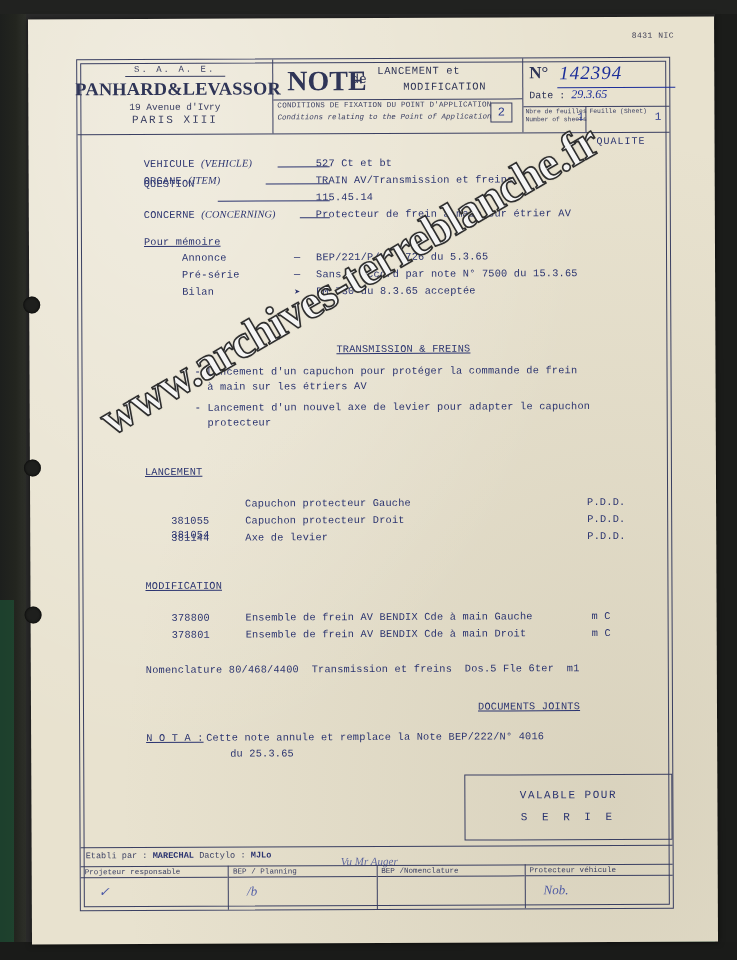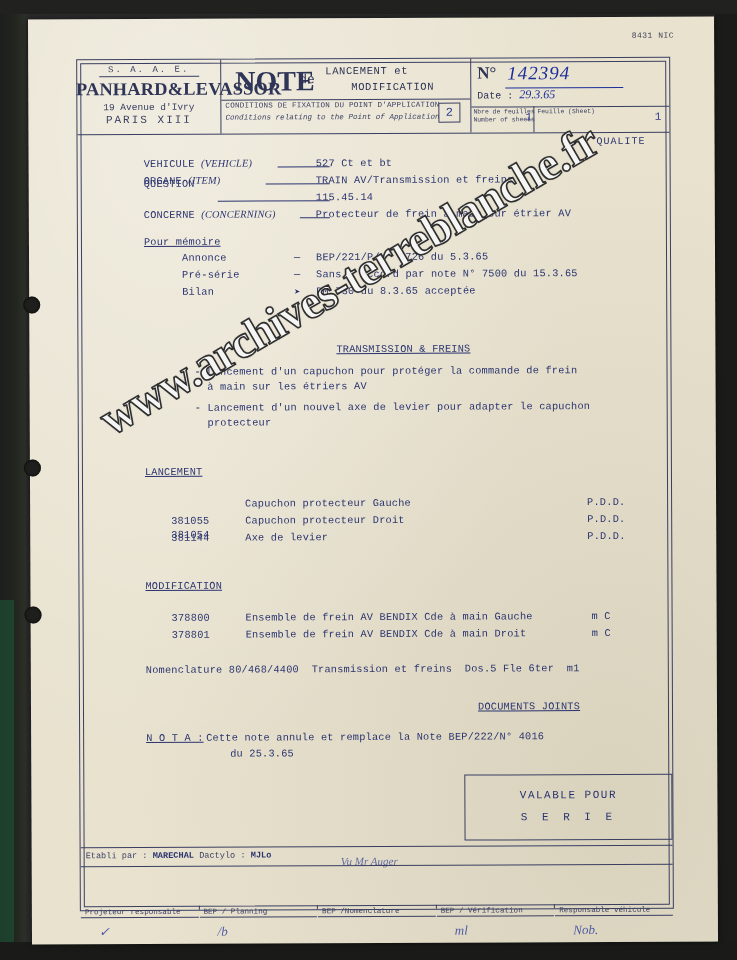--- a/index.html
+++ b/index.html
@@ -51,21 +51,21 @@
     border:1.6px solid #3a3f62;
   }
   .inner-line{position:absolute;left:52px;top:44px;width:584px;height:842px;border:0.8px solid #3a3f62;}
 
   
   .hdr{
     position:absolute;left:0;top:0;width:100%;height:74px;
     border-bottom:1.4px solid #3a3f62;
     display:flex;
   }
-  .hdr-left{width:144px;border-right:1.4px solid #3a3f62;text-align:center;padding-top:5px;box-sizing:border-box;}
+  .hdr-left{width:196px;border-right:1.4px solid #3a3f62;text-align:center;padding-top:5px;box-sizing:border-box;}
   .saae{font-size:9px;letter-spacing:2px;color:#3a3f62;}
   .saae-rule{width:100px;height:1px;background:#3a3f62;margin:1px auto 2px;}
   .panhard{font-family:"Liberation Serif",serif;font-size:18px;font-weight:bold;color:#2f3557;letter-spacing:.2px;white-space:nowrap;transform:scaleX(1.02);}
   .addr1{font-size:9.5px;color:#3a3f62;margin-top:2px;}
   .addr2{font-size:11px;letter-spacing:2px;color:#3a3f62;margin-top:1px;}
 
   .hdr-mid{width:250px;border-right:1.4px solid #3a3f62;position:relative;box-sizing:border-box;}
   .note-word{position:absolute;left:14px;top:6px;font-family:"Liberation Serif",serif;font-size:28px;font-weight:bold;color:#2f3557;}
   .de-word{position:absolute;left:78px;top:13px;font-size:13px;color:#2f3557;}
   .lanc{position:absolute;left:104px;top:6px;font-size:10.5px;color:#2f3557;letter-spacing:.6px;}
@@ -104,21 +104,21 @@
   }
   .valable .v1{font-size:11px;color:#2b3470;letter-spacing:1.5px;}
   .valable .v2{font-size:11px;color:#2b3470;letter-spacing:4px;margin-top:10px;}
 
   
   .sig{position:absolute;left:0;bottom:0;width:100%;height:62px;border-top:1.4px solid #3a3f62;}
   .sig-row1{position:absolute;left:0;top:0;width:100%;height:18px;border-bottom:1.2px solid #3a3f62;}
   .sig-etabli{position:absolute;left:5px;top:3px;font-size:8.6px;color:#3a3f62;}
   .sig-etabli b{color:#2b3470;}
   .sig-cells{position:absolute;left:0;top:18px;width:100%;height:44px;display:flex;}
-  .sig-cell{flex:1;border-right:1.2px solid #3a3f62;position:relative;box-sizing:border-box;margin-top:40px;}
+  .sig-cell{flex:1;border-right:1.2px solid #3a3f62;position:relative;box-sizing:border-box;}
   .sig-cell:last-child{border-right:none;}
   .sig-cell .lbl{position:absolute;left:4px;top:2px;font-size:7.6px;color:#3a3f62;white-space:nowrap;}
   .sig-mark{position:absolute;left:18px;top:18px;font-family:"Liberation Serif",serif;font-size:13px;color:#1d2f9a;font-style:italic;opacity:.75;}
   .sig-cell-hdr{position:absolute;left:0;top:0;width:100%;height:11px;border-bottom:1.2px solid #3a3f62;}
 
   .handwrite{position:absolute;font-family:"Liberation Serif",serif;font-style:italic;color:#2b3a8f;}
 
   
   .wm{
     position:absolute;left:60px;top:380px;width:640px;
@@ -295,26 +295,21 @@
           <div class="sig-cell-hdr"></div>
           <div class="lbl">BEP / Planning</div>
           <div class="sig-mark">/b</div>
         </div>
         <div class="sig-cell">
           <div class="sig-cell-hdr"></div>
           <div class="lbl">BEP /Nomenclature</div>
         </div>
         <div class="sig-cell">
           <div class="sig-cell-hdr"></div>
-          <div class="lbl">BEP / Vérification</div>
-          <div class="sig-mark">ml</div>
-        </div>
-        <div class="sig-cell">
-          <div class="sig-cell-hdr"></div>
-          <div class="lbl">Responsable véhicule</div>
+          <div class="lbl">Protecteur véhicule</div>
           <div class="sig-mark">Nob.</div>
         </div>
       </div>
     </div>
 
   </div>
 
   <div class="wm">www.archives-terreblanche.fr</div>
 </div>
 

